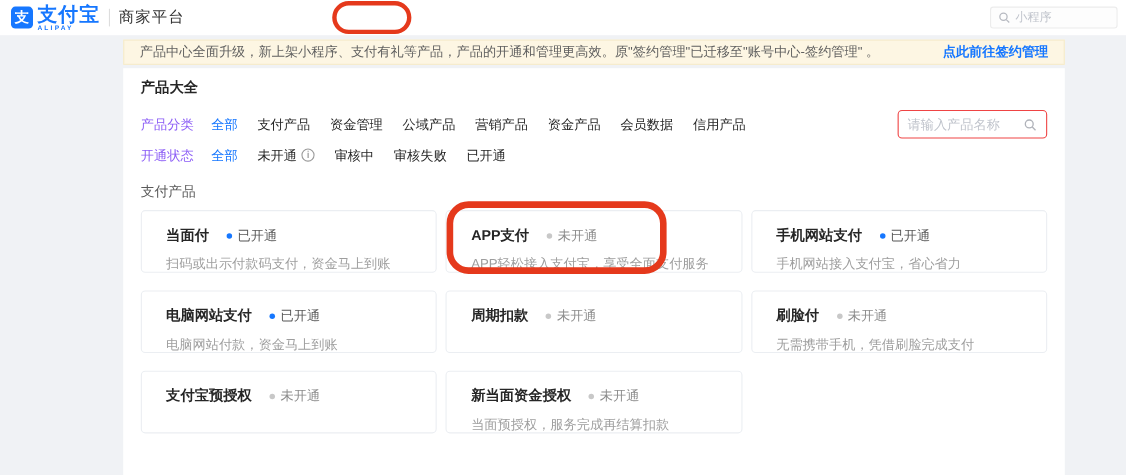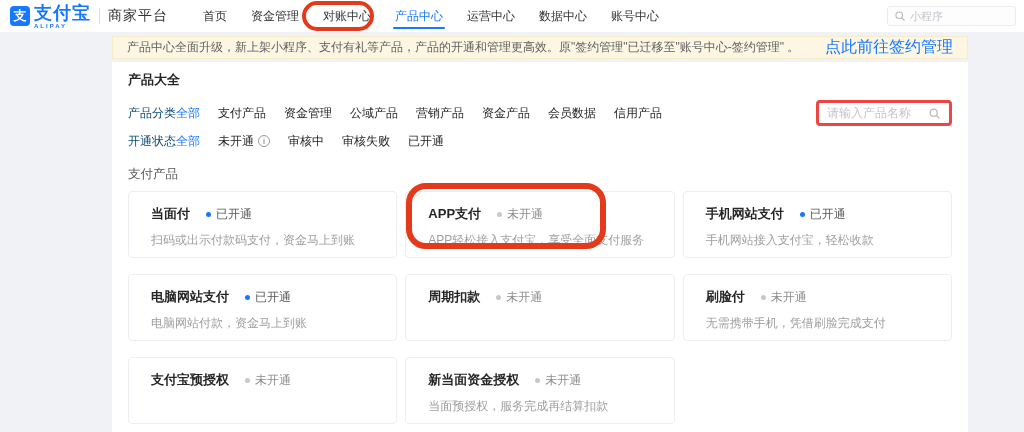--- a/index.html
+++ b/index.html
@@ -16,49 +16,49 @@
     color:#fff; font-size:13px; font-weight:bold; display:flex; align-items:center; justify-content:center; flex:0 0 auto; }
   .brand { margin-left:4px; display:flex; flex-direction:column; line-height:1; }
   .brand-name { color:var(--accent,#1677ff); font-weight:700; font-size:18px; letter-spacing:1px; }
   .brand-sub { color:var(--accent,#1677ff); font-size:6px; font-weight:700; letter-spacing:2px; margin-top:1px; }
   .v-divider { width:1px; height:16px; background:#ddd; margin:0 8px; flex:0 0 auto; }
   .platform { font-size:14px; color:#333; letter-spacing:1px; white-space:nowrap; }
   .nav { display:flex; align-items:center; margin-left:14px; height:32px; }
   .nav-item { position:relative; font-size:12px; color:#333; height:32px; line-height:32px; padding:0 3px; margin-left:18px; cursor:pointer; white-space:nowrap; }
   .nav-item.active { color:var(--accent,#1677ff); }
   .nav-item.active::after { content:""; position:absolute; left:1px; right:1px; bottom:3px; height:2px; background:var(--accent,#1677ff); border-radius:1px; }
-  .topbar-search { position:absolute; right:8px; top:6px; width:129px; height:20px; background:#fdfdfd; border:1px solid #ececec; border-radius:3px;
+  .topbar-search { position:absolute; right:8px; top:6px; width:116px; height:20px; background:#fdfdfd; border:1px solid #ececec; border-radius:3px;
     display:flex; align-items:center; padding:0 6px; gap:4px; }
   .topbar-search input { border:none; outline:none; background:transparent; width:100%; font-size:11px; color:#666; font-family:inherit; }
   input::placeholder { color:#c0c4cc; }
   .mag-icon { flex:0 0 auto; display:flex; }
   
   .banner { position:absolute; left:112px; top:36px; width:856px; height:23px;
     background:var(--banner-bg,#fdf6e3); border:1px solid var(--banner-border,#f5ecca);
     display:flex; align-items:center; justify-content:space-between; padding:0 14px; z-index:1; }
   .banner-text { font-size:12px; color:#5f5f5f; white-space:nowrap; overflow:hidden; }
-  .banner-link { font-size:16px; color:var(--accent,#1677ff); white-space:nowrap; margin-left:12px; cursor:pointer; }
+  .banner-link { font-size:12px; color:var(--accent,#1677ff); white-space:nowrap; margin-left:12px; cursor:pointer;font-weight:bold; }
   
   .panel { position:absolute; left:112px; top:62px; width:856px; height:380px; background:#fff; padding:10px 16px; }
   .panel-head { display:flex; align-items:center; justify-content:space-between; height:16px; }
   .panel-title { font-size:13px; font-weight:600; color:#262626; }
   .auth-link { font-size:12px; color:var(--accent,#1677ff); cursor:pointer; }
   .filter-row { display:flex; align-items:center; font-size:12px; height:22px; margin-top:14px; }
   .filter-row.second { margin-top:6px; }
-  .filter-label { color:#0c4a6e; white-space:nowrap; }
+  .filter-label { color:#8b5cf6; margin-right:16px; white-space:nowrap; }
   .filter-opt { color:#262626; margin-right:18px; cursor:pointer; display:inline-flex; align-items:center; gap:4px; white-space:nowrap; }
   .filter-opt.active { color:var(--accent,#1677ff); }
   .info-i { width:12px; height:12px; border:1px solid #9a9a9a; border-radius:50%; font-size:9px; line-height:10px; color:#777;
     display:inline-flex; align-items:center; justify-content:center; font-style:normal; }
-  .product-search { position:absolute; top:38px; right:16px; width:136px; height:26px; border:3px solid #ef4444; border-radius:4px;
+  .product-search { position:absolute; top:38px; right:16px; width:136px; height:26px; border:1px solid #ef4444; border-radius:4px;
     display:flex; align-items:center; padding:0 8px; gap:15px; background:#fff; }
   .product-search input { border:none; outline:none; width:100%; font-size:12px; color:#666; font-family:inherit; }
   .section-title { margin-top:14px; font-size:12.5px; color:#595959; }
   .grid { margin-top:8px; display:grid; grid-template-columns:repeat(3,1fr); gap:16px 8px; }
-  .card { height:67px; background:#fff; border:1px solid #ebeef2; border-radius:4px; padding:13px 22px; cursor:pointer; }
+  .card { height:57px; background:#fff; border:1px solid #ebeef2; border-radius:4px; padding:13px 22px; cursor:pointer; }
   .card-head { display:flex; align-items:center; }
   .card-title { font-size:13px; font-weight:700; color:#262626; white-space:nowrap; }
   .card-status { display:flex; align-items:center; gap:5px; margin-left:16px; font-size:12px; color:#8c8c8c; }
   .dot { width:5px; height:5px; border-radius:50%; background:var(--dot-off,#c8c8c8); }
   .card.opened .dot { background:var(--dot-on,#1677ff); }
   .card.opened .card-status { color:#595959; }
   .card-desc { margin-top:9px; font-size:12px; color:#9e9e9e; white-space:nowrap; overflow:hidden; }
   
   .annot { position:absolute; border-style:solid; border-color:var(--annot,#e5391c); pointer-events:none; z-index:5; }
   .annot-tab { left:302px; top:1px; width:72px; height:30px; border-width:4px; border-radius:15px; }
@@ -71,29 +71,20 @@
   <div class="logo-box">
     <span>支</span>
   </div>
   <div class="brand">
     <span class="brand-name">支付宝</span>
     <span class="brand-sub">ALIPAY</span>
   </div>
   <div class="v-divider"></div>
   <span class="platform">商家平台</span>
 
-  <nav class="nav">
-    <span class="nav-item">首页</span>
-    <span class="nav-item">资金管理</span>
-    <span class="nav-item">对账中心</span>
-    <span class="nav-item active">产品中心</span>
-    <span class="nav-item">运营中心</span>
-    <span class="nav-item">数据中心</span>
-    <span class="nav-item">账号中心</span>
-  </nav>
 
   <div class="topbar-search">
     <span class="mag-icon">
       <svg width="12" height="12" viewBox="0 0 16 16">
           <circle cx="7" cy="7" r="4.4" fill="none" stroke="#b6b9c0" stroke-width="1.5"></circle>
           <line x1="10.4" y1="10.4" x2="14" y2="14" stroke="#b6b9c0" stroke-width="1.5"></line>
         </svg>
     </span>
     <input type="text" placeholder="小程序" style="">
   </div>
@@ -167,21 +158,21 @@
       <div class="card-desc">APP轻松接入支付宝，享受全面支付服务</div>
     </div>
     <div class="card opened">
       <div class="card-head">
           <span class="card-title">手机网站支付</span>
         <span class="card-status">
             <span class="dot"></span>
             <span>已开通</span>
           </span>
         </div>
-      <div class="card-desc">手机网站接入支付宝，轻松收款</div>
+      <div class="card-desc">手机网站接入支付宝，省心省力</div>
     </div>
     <div class="card opened">
       <div class="card-head">
           <span class="card-title">电脑网站支付</span>
         <span class="card-status">
             <span class="dot"></span>
             <span>已开通</span>
           </span>
         </div>
       <div class="card-desc">电脑网站付款，资金马上到账</div>

